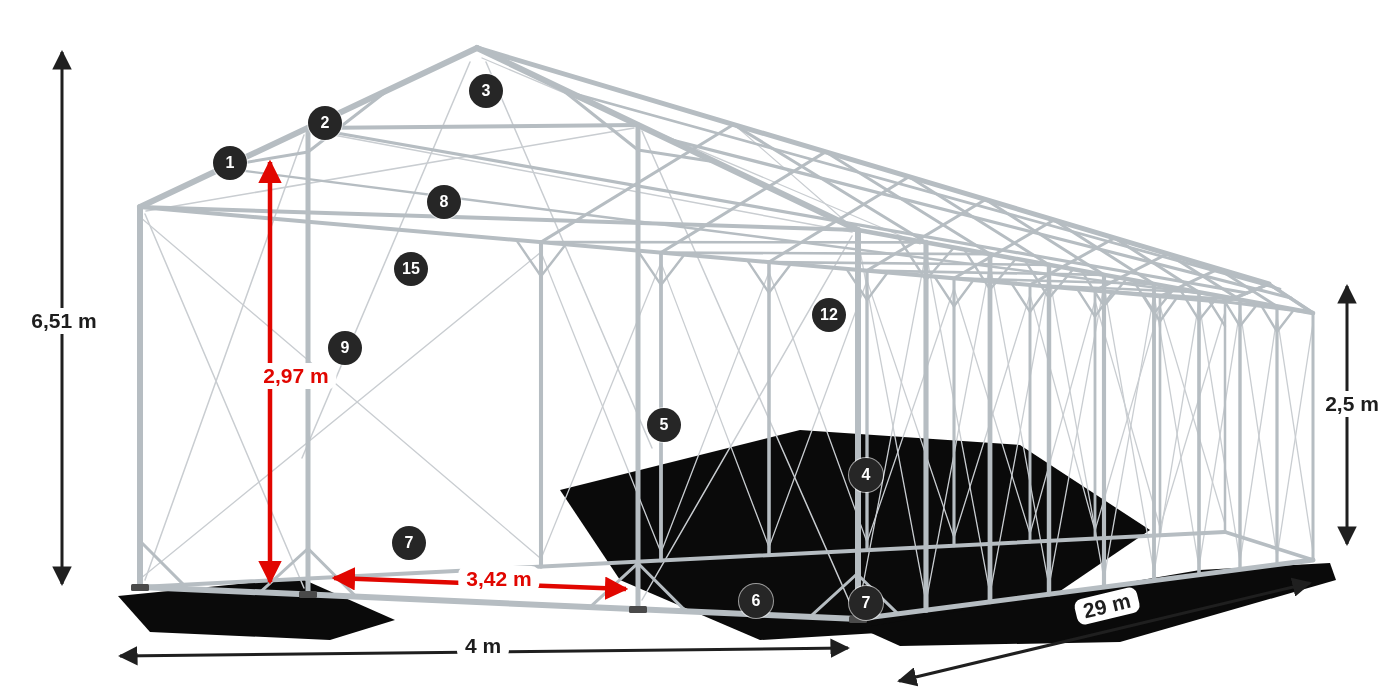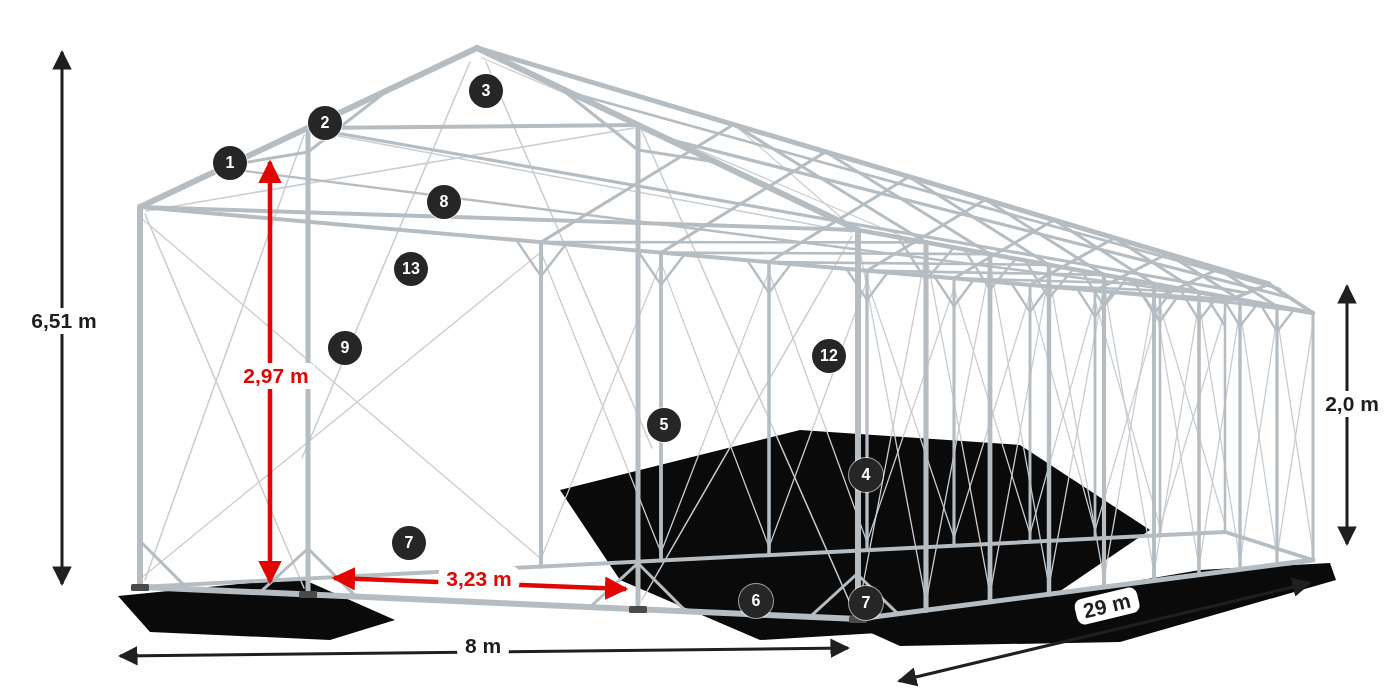--- a/index.html
+++ b/index.html
@@ -5,21 +5,21 @@
   html,body{margin:0;padding:0;background:#fff;}
   #stage{position:relative;width:1400px;height:700px;background:#ffffff;overflow:hidden;
          font-family:"Liberation Sans",sans-serif;}
   #frame-svg{position:absolute;left:0;top:0;}
   .badge{position:absolute;width:34px;height:34px;border-radius:50%;background:#262626;color:#fff;
          font-weight:700;font-size:16px;line-height:34px;text-align:center;
          transform:translate(-50%,-50%);box-shadow:0 0 0 1px rgba(255,255,255,.6);}
   .dim-label{position:absolute;transform:translate(-50%,-50%);background:#ffffff;
          padding:1px 8px;border-radius:8px;font-weight:700;font-size:21px;color:#1d1d1d;
          white-space:nowrap;}
-  .dim-label.red{color:#e10600;}
+  .dim-label.red{color:#e10600;margin-left:20px;}
 </style>
 </head>
 <body>
 
 <div id="stage">
 
   <svg id="frame-svg" width="1400" height="700" viewBox="0 0 1400 700">
     <defs>
       <marker id="ahB" viewBox="0 0 10 10" refX="9" refY="5" markerWidth="6.5" markerHeight="6.5" orient="auto-start-reverse">
         <path d="M0,0 L10,5 L0,10 z" fill="#1f1f1f"></path>
@@ -212,23 +212,23 @@
       <div class="badge" style="left: 230px; top: 163px;">1</div>
       <div class="badge" style="left: 325px; top: 123px;">2</div>
       <div class="badge" style="left: 486px; top: 91px;">3</div>
       <div class="badge" style="left: 866px; top: 475px;">4</div>
       <div class="badge" style="left: 664px; top: 425px;">5</div>
       <div class="badge" style="left: 756px; top: 601px;">6</div>
       <div class="badge" style="left: 866px; top: 603px;">7</div>
       <div class="badge" style="left: 444px; top: 202px;">8</div>
       <div class="badge" style="left: 345px; top: 348px;">9</div>
       <div class="badge" style="left: 409px; top: 543px;">7</div>
-      <div class="badge" style="left: 411px; top: 269px;">13</div>
-      <div class="badge" style="left: 829px; top: 315px; margin-top: 41px;">12</div>
+      <div class="badge" style="left: 411px; top: 269px;">15</div>
+      <div class="badge" style="left: 829px; top: 315px;">12</div>
     </div>
 
   <div class="dim-label" style="left:64px;top:321px">6,51 m</div>
   <div class="dim-label red" style="left:276px;top:376px">2,97 m</div>
-  <div class="dim-label" style="left:1352px;top:404px">2,0 m</div>
-  <div class="dim-label" style="left:483px;top:646px">8 m</div>
+  <div class="dim-label" style="left:1352px;top:404px">2,5 m</div>
+  <div class="dim-label" style="left:483px;top:646px">4 m</div>
   <div class="dim-label" style="left:1107px;top:606px;transform:translate(-50%,-50%) rotate(-13.5deg)">29 m</div>
-  <div class="dim-label red" style="left:479px;top:579px">3,23 m</div>
+  <div class="dim-label red" style="left:479px;top:579px">3,42 m</div>
 </div>
 
 </body></html>

